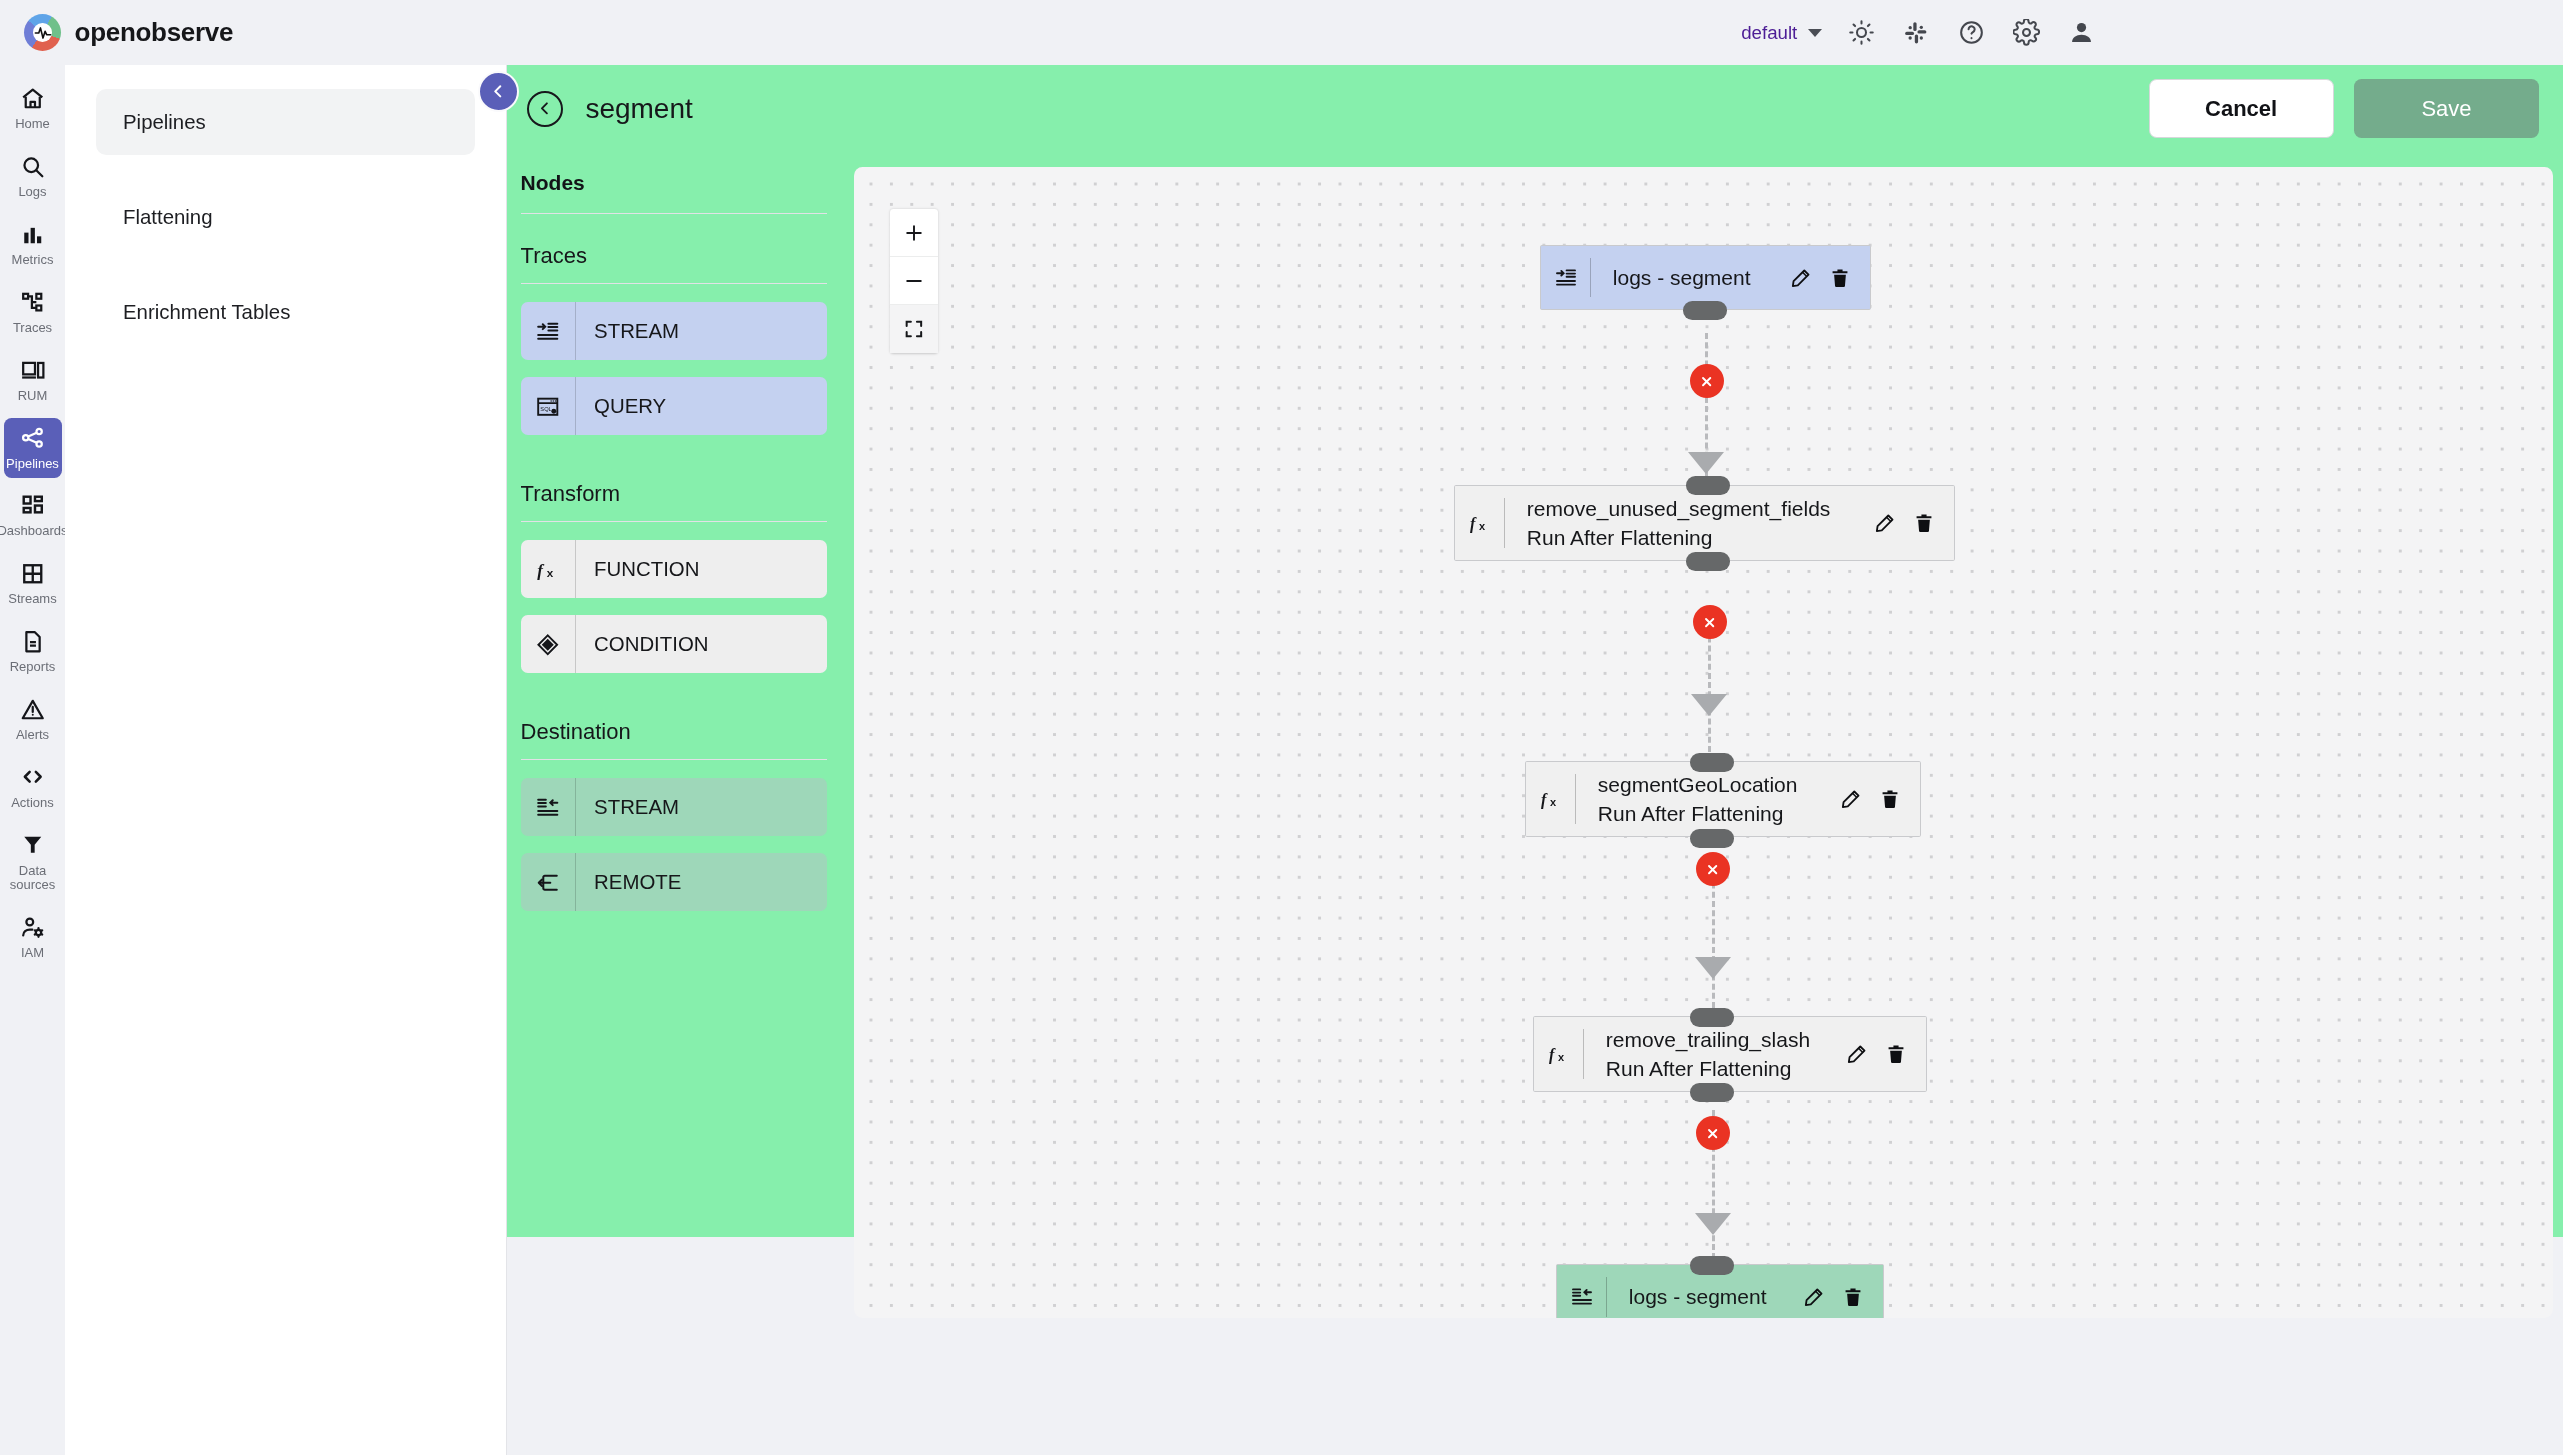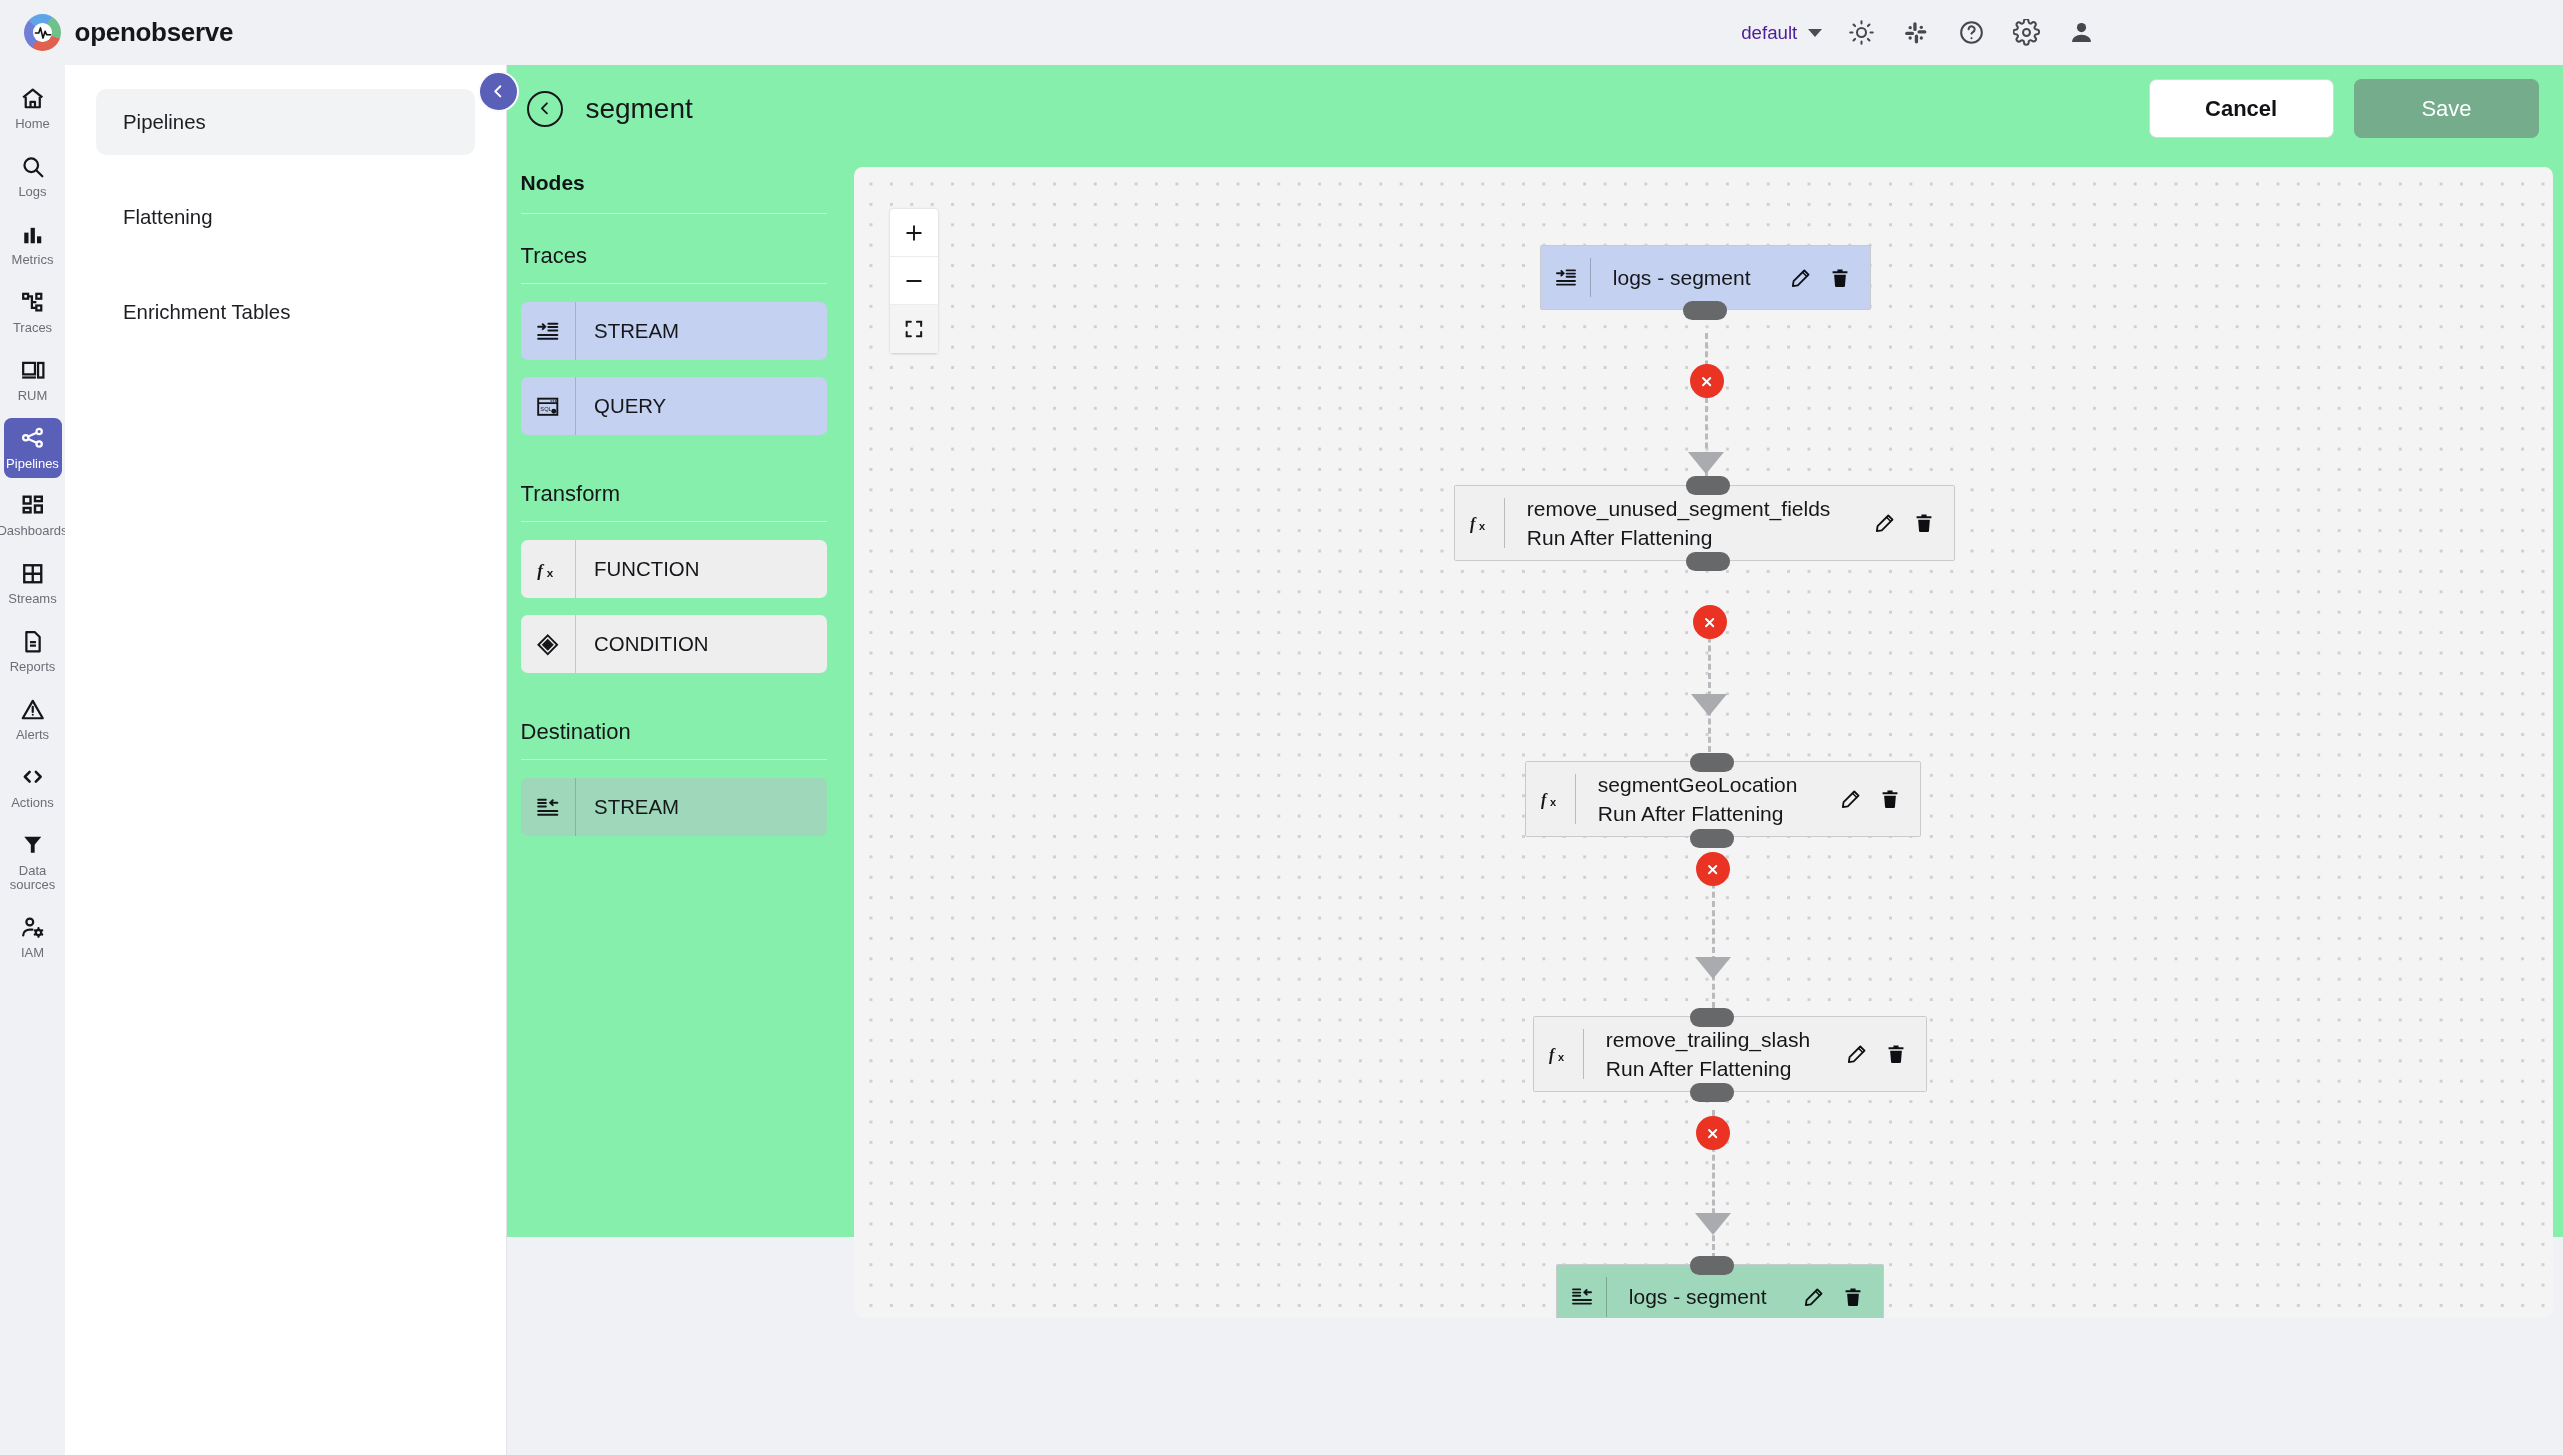--- a/index.html
+++ b/index.html
@@ -471,20 +471,30 @@
       <div class="npill dst">
         <span class="pico">
             <svg width="25.5" height="25.5" viewBox="0 0 24 24" fill="none" stroke="#15161a" stroke-width="1.9" stroke-linecap="round">
               <path d="M3 4.4h7.2M3 7.6h7.2M3 10.8h7.2"></path>
               <path d="M21 7.2h-6.6M16.7 4.9l-2.3 2.3 2.3 2.3"></path>
               <path d="M3 15h18M3 18.6h18"></path>
             </svg>
           </span>
         <span class="pdiv"></span>
         <span class="plbl">STREAM</span>
+      </div>
+      <div class="npill dst">
+        <span class="pico">
+            <svg width="25.5" height="25.5" viewBox="0 0 24 24" fill="none" stroke="#15161a" stroke-width="1.9" stroke-linecap="round" stroke-linejoin="round">
+              <path d="M20.5 5.4H9.2a1.4 1.4 0 00-1.4 1.4v10.4a1.4 1.4 0 001.4 1.4h11.3"></path>
+              <path d="M14.4 12H3.6M6.6 8.9L3.5 12l3.1 3.1"></path>
+            </svg>
+          </span>
+        <span class="pdiv"></span>
+        <span class="plbl">REMOTE</span>
       </div>
     </div>
 
     <div class="canvas-wrap">
       <div class="canvas">
 
         <div class="zoomctl">
           <div class="zbtn">
             <svg width="22" height="22" viewBox="0 0 24 24" fill="none" stroke="currentColor" stroke-width="2.1" stroke-linecap="round">
                 <path d="M12 4.6v14.8M4.6 12h14.8"></path>

